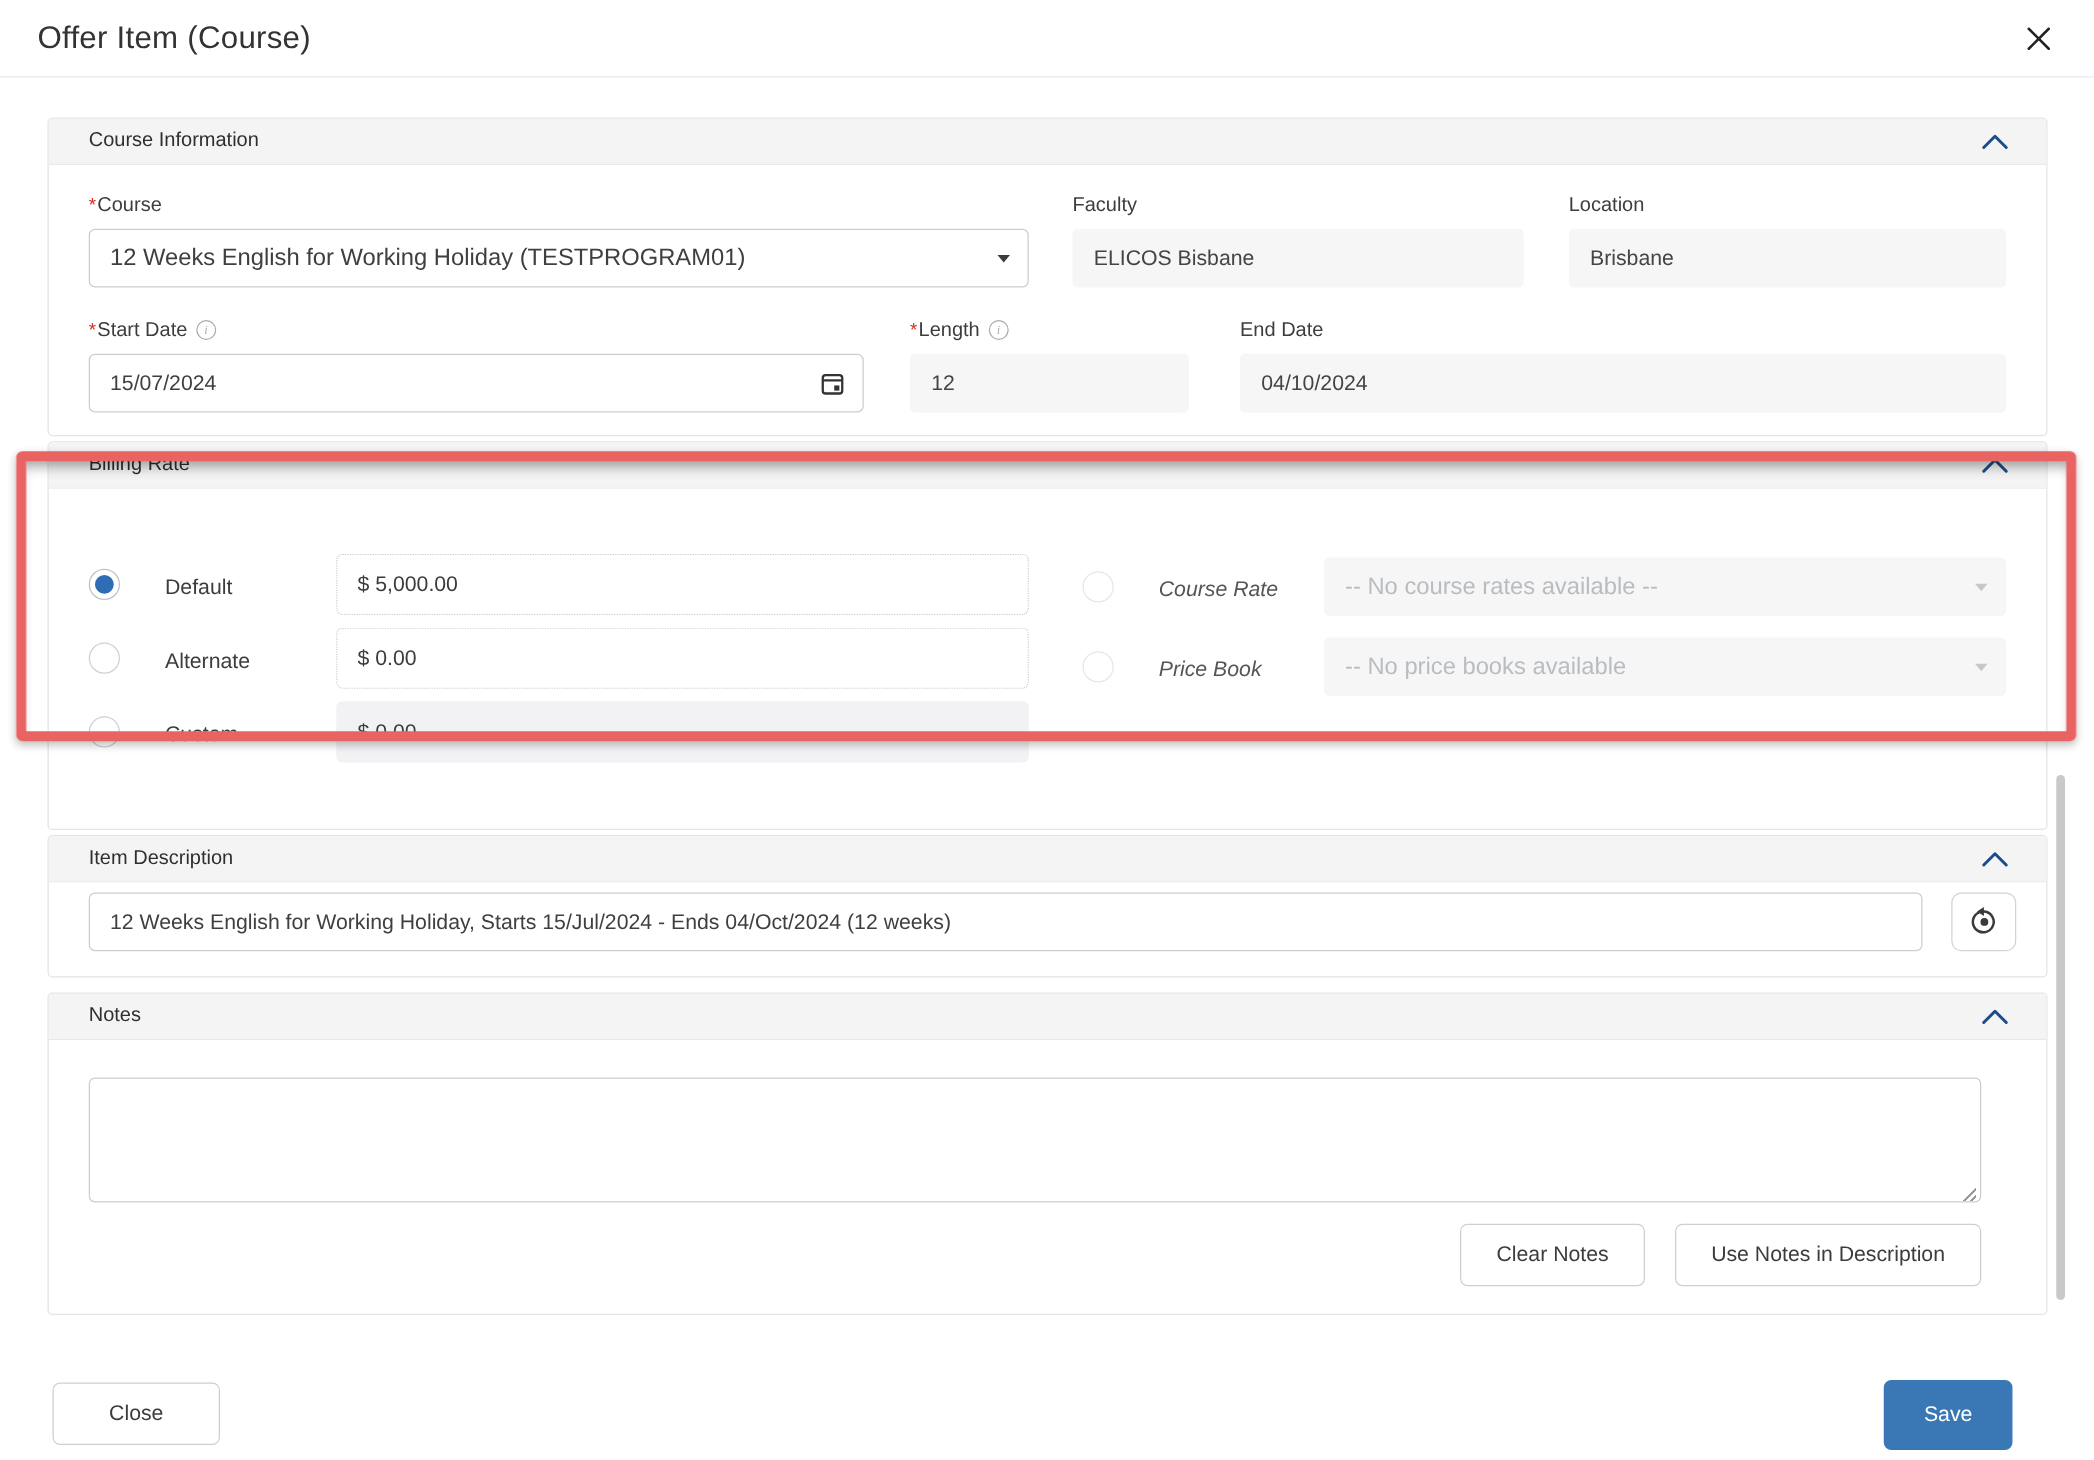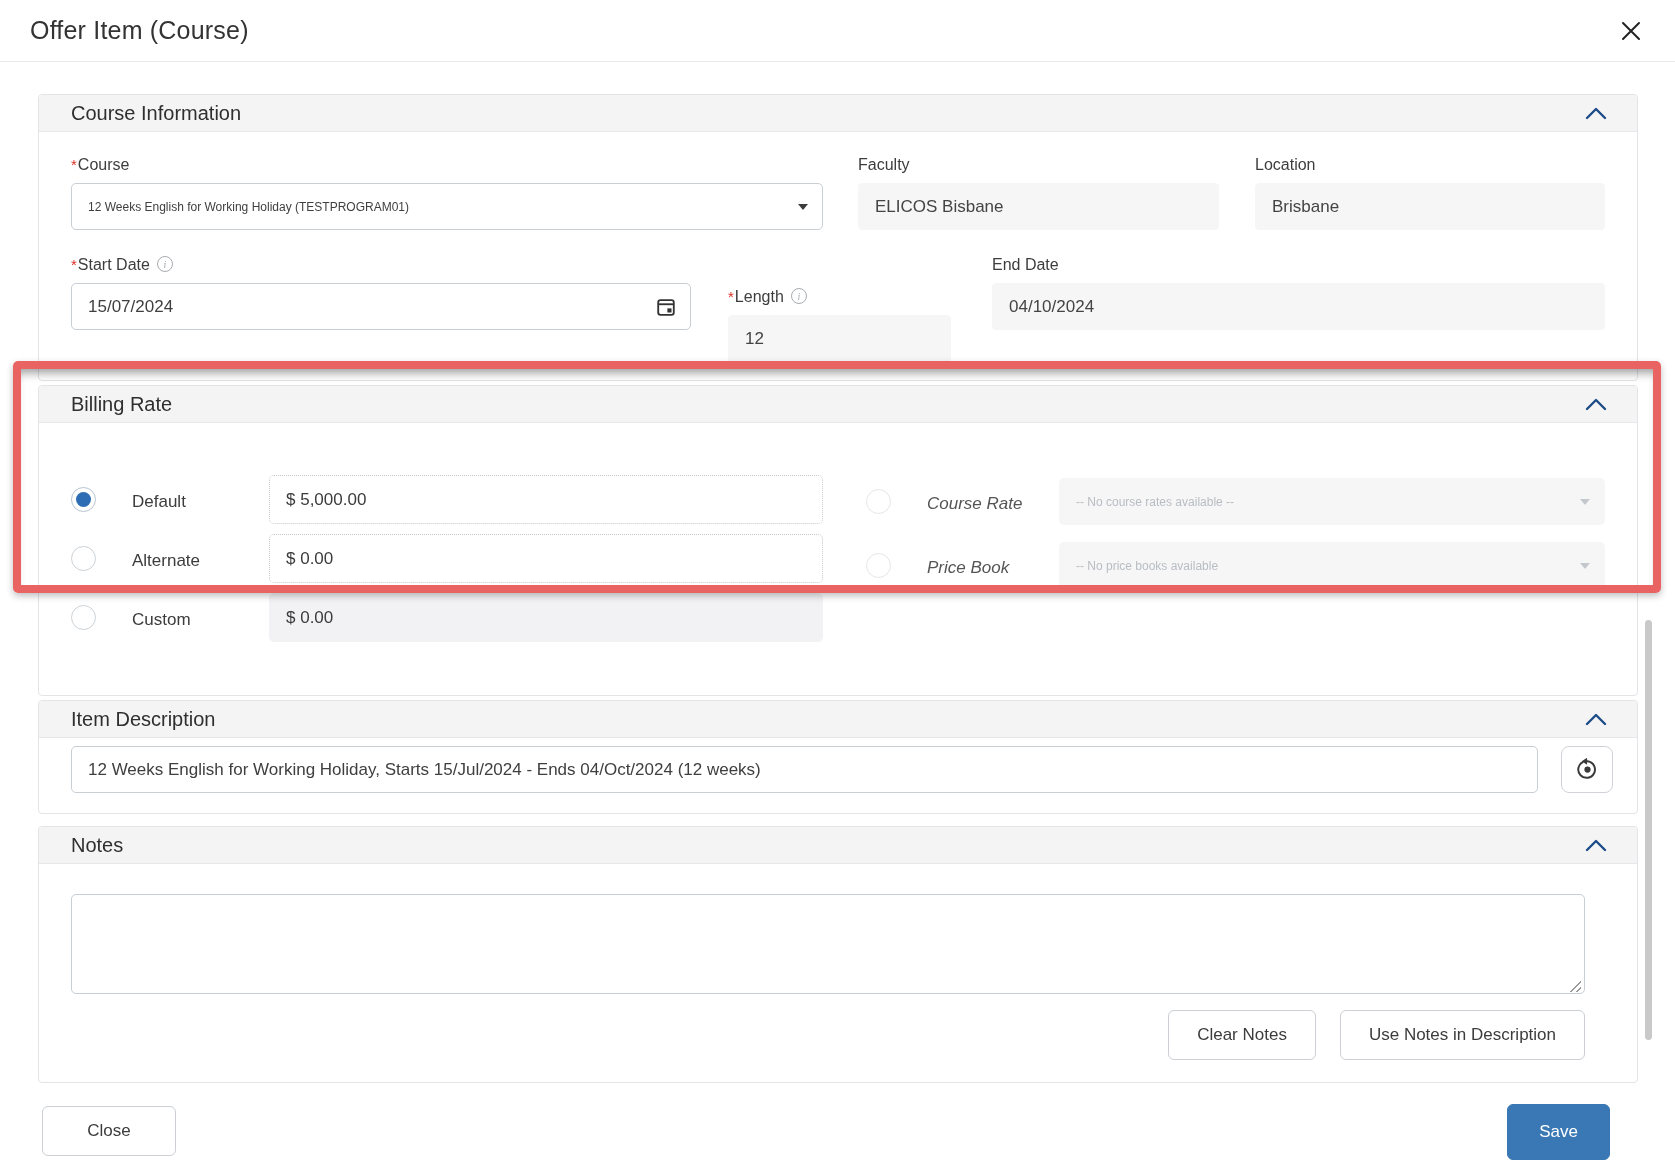--- a/index.html
+++ b/index.html
@@ -16,21 +16,21 @@
   .modal-title{ font-size:25px; color:#333; font-weight:400; letter-spacing:.2px; }
   .close-btn{ background:none; border:none; cursor:pointer; padding:4px; line-height:0; }
   
   .modal-body{ padding:32px 37px 0 38px; position:relative; }
   .panel{ border:1px solid #e2e4e7; border-radius:4px; margin-bottom:4px; background:#fff; }
   .panel-header{
     background:#f4f4f5; border-bottom:1px solid #e7e8ea;
     height:37px; display:flex; align-items:center; justify-content:space-between;
     padding:0 30px 0 32px; border-radius:4px 4px 0 0;
   }
-  .panel-title{ font-size:20px; color:#2f2f2f; }
+  .panel-title{ font-size:16px; color:#2f2f2f; }
   .chevron{ line-height:0; cursor:pointer; }
   .panel-body{ padding:24px 32px 18px; }
   
   .row{ display:flex; }
   .field label, .field .label{
     display:flex; font-size:16px; color:#3d3d3d; margin-bottom:9px; gap:7px;
   }
   .req{ color:#d93025; margin-right:1px; font-size:15px; }
   .info-icon{
     width:16px; height:16px; border:1.4px solid #a8acb0; border-radius:50%;
@@ -42,32 +42,32 @@
     padding:0 16px; font-size:17px; color:#3f3f3f; background:#fff;
     font-family:"Liberation Sans", sans-serif; outline:none;
   }
   .readonly{ background:#f6f6f7; border:1px solid #f6f6f7; border-radius:4px; color:#444; }
   .input-wrap{ position:relative; }
   .input-icon{ position:absolute; right:14px; top:50%; transform:translateY(-50%); line-height:0; }
   
   .select{
     height:47px; border:1px solid #c9ced3; border-radius:5px; background:#fff;
     display:flex; align-items:center; justify-content:space-between;
-    padding:0 14px 0 16px; font-size:12px; color:#3f3f3f; cursor:pointer;
+    padding:0 14px 0 16px; font-size:19px; color:#3f3f3f; cursor:pointer;
   }
   .caret{ width:0; height:0; border-left:5px solid transparent; border-right:5px solid transparent; border-top:6px solid #3c3c3c; }
   .select.disabled{ background:#f6f6f7; border-color:#f6f6f7; color:#b8bdc2; cursor:default; }
   .select.disabled .caret{ border-top-color:#c4c8cc; }
   
   .ci-row1 .field-course{ width:752px; }
   .ci-row1 .field-faculty{ width:361px; margin-left:35px; }
   .ci-row1 .field-location{ flex:1; margin-left:36px; }
   .ci-row2{ margin-top:26px; }
   .ci-row2 .field-start{ width:620px; }
-  .ci-row2 .field-length{ width:223px; margin-left:37px;margin-top:32px; }
+  .ci-row2 .field-length{ width:223px; margin-left:37px; }
   .ci-row2 .field-end{ flex:1; margin-left:41px; }
   
   .billing-body{ padding:52px 32px 43px; display:flex; }
   .bill-left{ width:752px; }
   .bill-right{ flex:1; margin-left:43px; }
   .bill-row{ display:flex; align-items:center; height:49px; margin-bottom:10px; }
   .bill-right .bill-row{ margin-bottom:15px; }
   .bill-right .bill-row:first-child{ margin-top:2px; }
   .radio-cell{ width:198px; display:flex; align-items:flex-end; gap:36px; cursor:pointer; }
   .bill-right .radio-cell{ width:193px;font-style:italic; }

